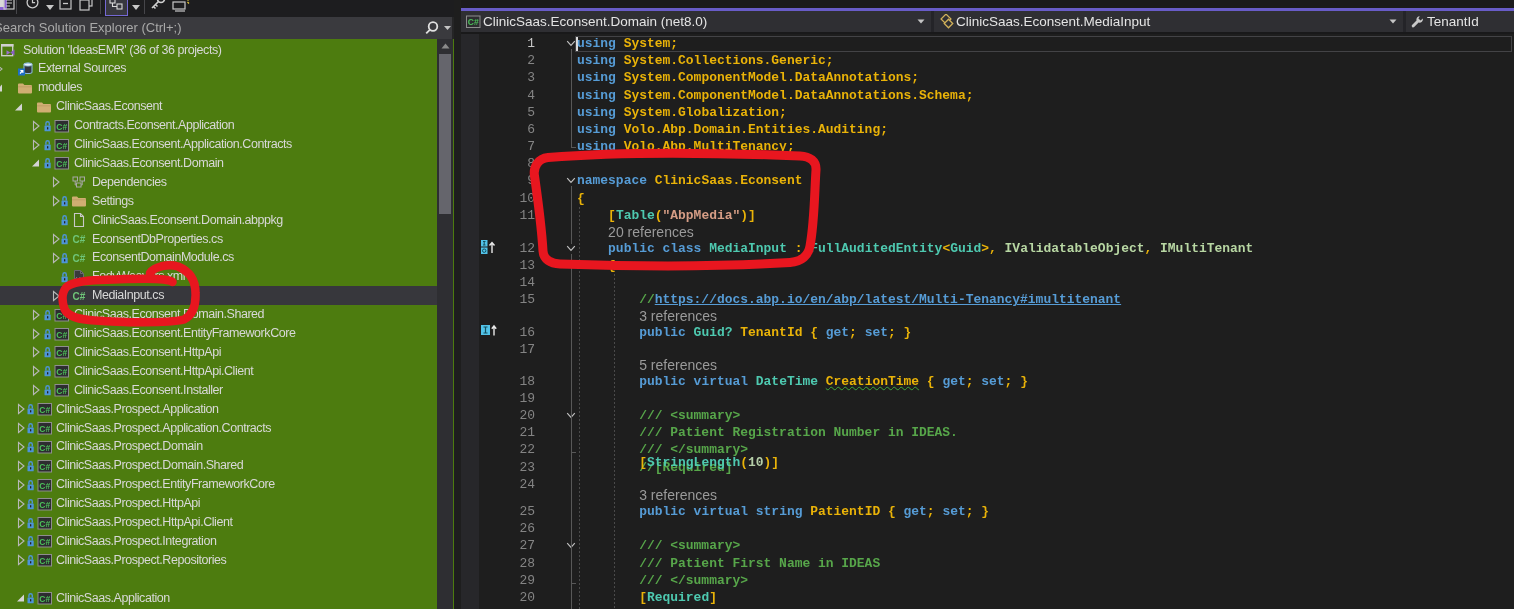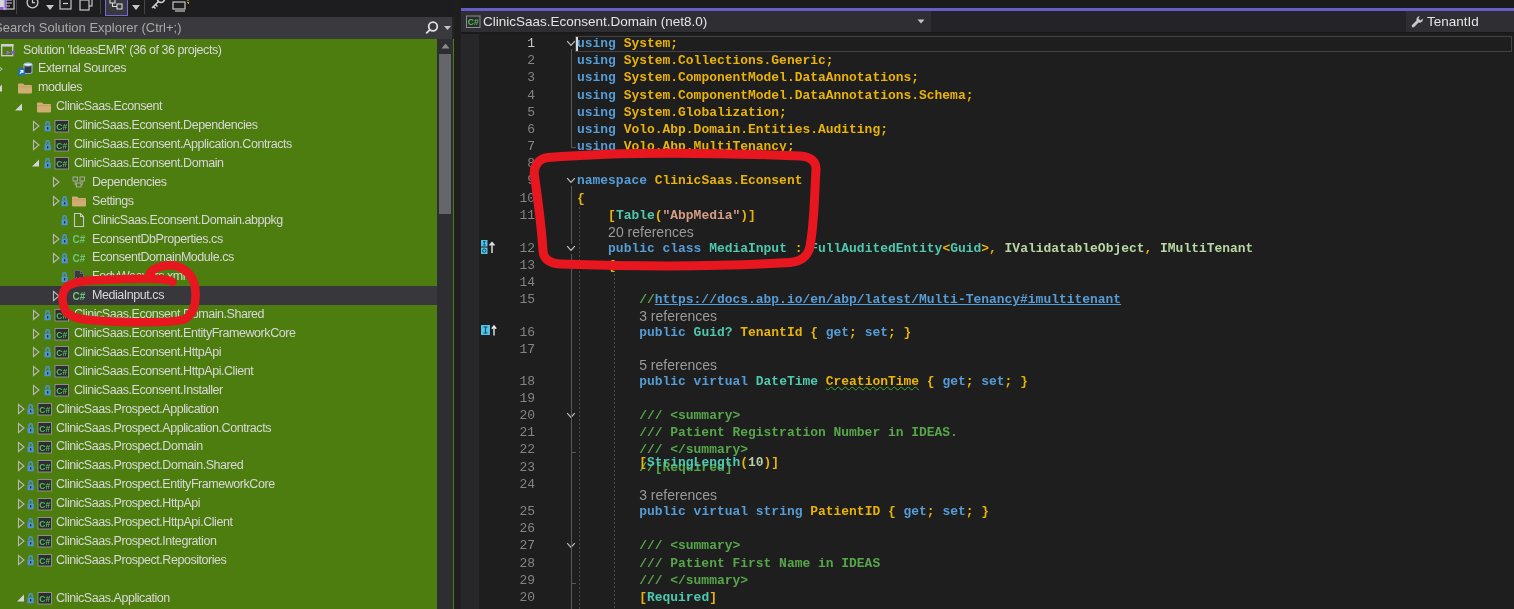--- a/index.html
+++ b/index.html
@@ -176,21 +176,21 @@
             <path d="M2.9 7.5 V5.4 a1.7 1.7 0 0 1 3.4 0 V7.5" fill="none" stroke="#4e94d8" stroke-width="1.4"></path>
             <rect x="4" y="9.2" width="1.3" height="2.2" fill="#222"></rect>
           </svg>
         </span>
         <span class="ico" style="left:54px">
           <svg width="16" height="16" viewBox="0 0 16 16" style="">
             <rect x="1" y="2.5" width="13.5" height="11.5" fill="#2d2d30" stroke="#8e8e8e" stroke-width="1"></rect>
             <text x="7.8" y="11.5" font-family="Liberation Sans" font-size="8.5" font-weight="bold" fill="#4cc15a" text-anchor="middle">C#</text>
           </svg>
         </span>
-        <span class="lbl" style="left:74px">ClinicSaas.Econsent.Dependencies</span>
+        <span class="lbl" style="left:74px">Contracts.Econsent.Application</span>
       </div>
 <div class="row" style="top:95.5px">
         <span class="ico" style="left:28px">
           <svg width="16" height="16" viewBox="0 0 16 16" style="">
             <path d="M5.5 3.5 L11 8 L5.5 12.5 Z" fill="none" stroke="#b8b8b8" stroke-width="1.1"></path>
           </svg>
         </span>
         <span class="ico" style="left:43px">
           <svg width="10" height="16" viewBox="0 0 10 16" style="">
             <rect x="1.5" y="7.5" width="6.2" height="5.8" rx="0.6" fill="#4e94d8"></rect>
@@ -680,20 +680,34 @@
   <div id="navbar">
 <div class="combo" style="left:0px; width:470px;">
   <span class="abs" style="left:5px; top:4px;">
           <svg width="15" height="14" viewBox="0 0 15 14" style="">
             <rect x="0.5" y="1" width="13.5" height="11.5" fill="#2d2d30" stroke="#8e8e8e" stroke-width="1"></rect>
             <text x="7.2" y="10" font-family="Liberation Sans" font-size="8.5" font-weight="bold" fill="#4cc15a" text-anchor="middle">C#</text>
           </svg>
         </span>
   <span class="ct" style="left:22px;">ClinicSaas.Econsent.Domain (net8.0)</span>
   <span class="abs" style="left:456px; top:8px;">
+          <svg width="8" height="5" viewBox="0 0 8 5">
+            <path d="M0.5 0.5 L4 4.5 L7.5 0.5 Z" fill="#c5c5c5"></path>
+          </svg>
+        </span>
+</div>
+<div class="combo" style="left:473px; width:469px;">
+  <span class="abs" style="left:4px; top:3px;">
+          <svg width="16" height="15" viewBox="0 0 16 15" style="">
+            <rect x="4.5" y="1.5" width="7" height="7" transform="rotate(45 8 5)" fill="none" stroke="#d0b05a" stroke-width="1.3"></rect>
+            <rect x="7.5" y="6.5" width="6" height="6" transform="rotate(45 10.5 9.5)" fill="#2f2f33" stroke="#d0b05a" stroke-width="1.3"></rect>
+          </svg>
+        </span>
+  <span class="ct" style="left:22px;">ClinicSaas.Econsent.MediaInput</span>
+  <span class="abs" style="left:455px; top:8px;">
           <svg width="8" height="5" viewBox="0 0 8 5">
             <path d="M0.5 0.5 L4 4.5 L7.5 0.5 Z" fill="#c5c5c5"></path>
           </svg>
         </span>
 </div>
 <div class="combo" style="left:945px; width:108px;">
   <span class="abs" style="left:3px; top:3px;">
           <svg width="16" height="16" viewBox="0 0 16 16" style="">
             <path d="M10.8 2.2 a3.4 3.4 0 0 0 -3.3 4.3 L3 11 a1.5 1.5 0 0 0 2.1 2.1 L9.6 8.6 a3.4 3.4 0 0 0 4.2-4.2 L11.6 6.6 L9.4 4.4 Z" fill="#c8c8c8"></path>
           </svg>

